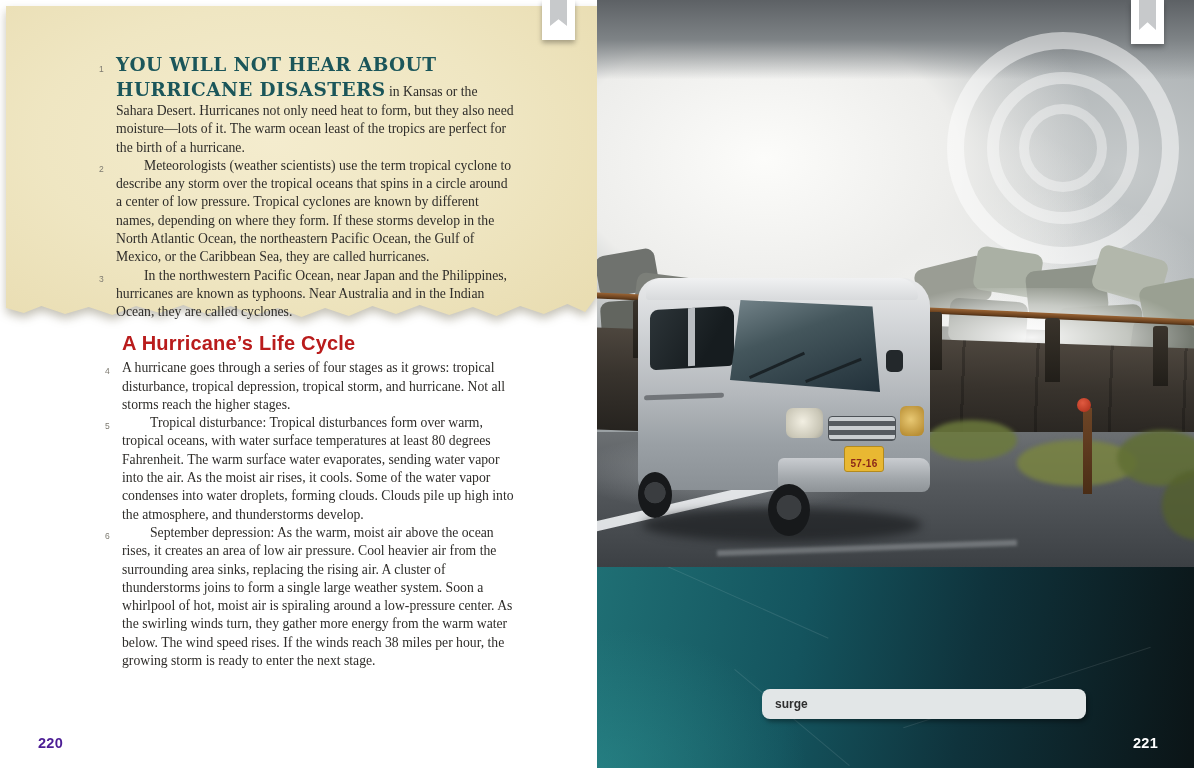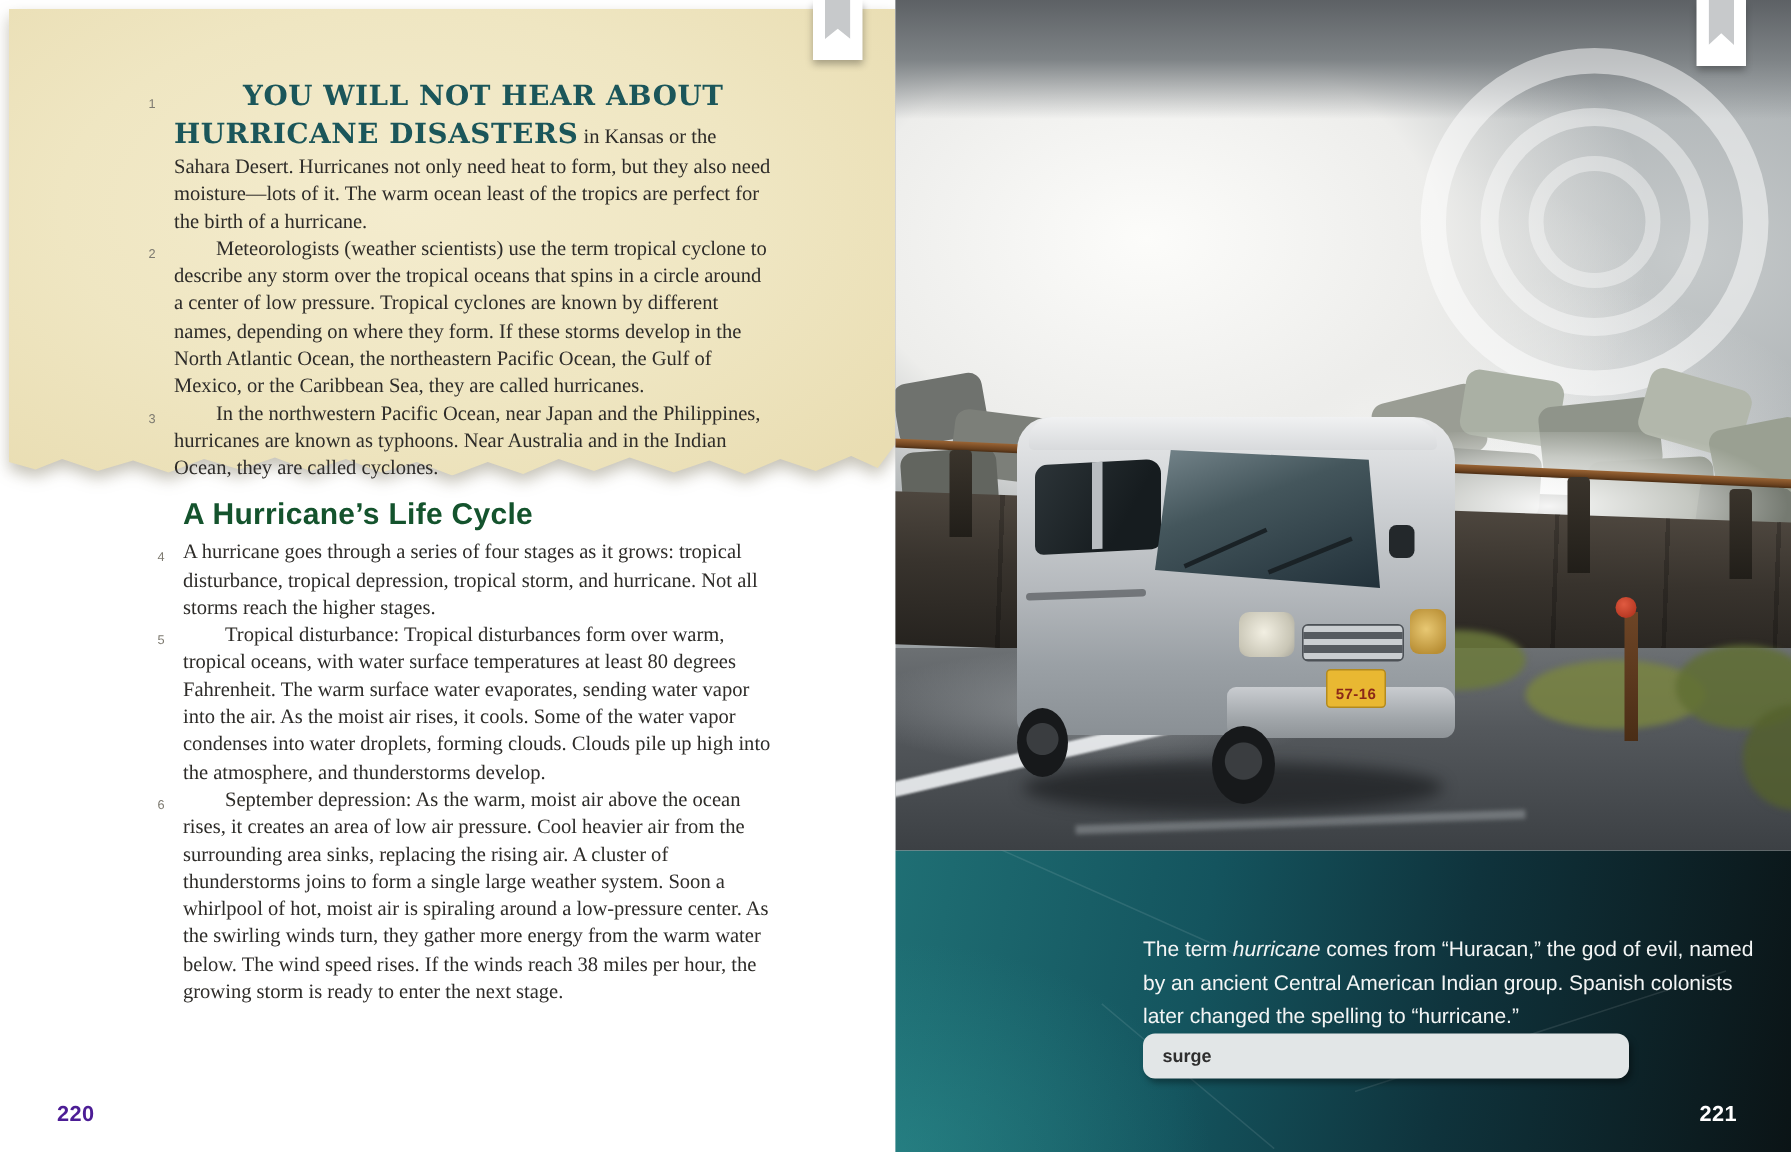--- a/index.html
+++ b/index.html
@@ -18,31 +18,31 @@
     clip-path: polygon(0 0, 100% 0, 100% 290px, 98% 306px, 95% 298px, 91% 308px,
       87% 300px, 83% 310px, 79% 301px, 75% 309px, 70% 299px, 66% 308px, 62% 300px,
       58% 310px, 54% 302px, 50% 311px, 46% 302px, 42% 309px, 38% 300px, 34% 308px,
       30% 299px, 26% 307px, 22% 300px, 18% 309px, 14% 301px, 10% 308px, 6% 300px,
       3% 307px, 0 302px);
   }
 
   .intro-content { position:absolute; left:116px; top:52px; width:398px;
     font-family:"Liberation Serif", serif; font-size:13.7px; line-height:18.3px; color:#2e2c29; }
   .stencil-heading { font-family:"DejaVu Serif", serif; font-weight:800; font-size:18.5px;
-    line-height:25px; letter-spacing:0.4px; color:#1b565a;margin-left:46px; }
+    line-height:25px; letter-spacing:0.4px; color:#1b565a; }
   .para { position:relative; }
   .para.indent { text-indent:28px; }
   .pnum { position:absolute; left:-17px; top:3px; font-size:8.5px; color:#7d7a70;
           font-family:"Liberation Sans", sans-serif; text-indent:0; }
   .p1 .pnum { top:8px; }
 
   .section-content { position:absolute; left:122px; top:334px; width:396px;
     font-family:"Liberation Serif", serif; font-size:13.7px; line-height:18.3px; color:#2e2c29; }
   .section-heading { font-family:"Liberation Sans", sans-serif; font-weight:bold;
-    font-size:20px; color:#14532d; letter-spacing:0.2px; margin-bottom:7px; }
+    font-size:20px; color:#b91c1c; letter-spacing:0.2px; margin-bottom:7px; }
   .lead { font-weight:normal; }
 
   .page-num-left { position:absolute; left:38px; top:735px; font-weight:bold;
     font-size:14.5px; color:#4c1d95; letter-spacing:0.3px; }
 
   
   .bookmark-tab { position:absolute; top:0; width:33px; height:40px; background:#ffffff;
     box-shadow:0 3px 5px rgba(0,0,0,0.3); z-index:30; }
   .bookmark-tab .ribbon { position:absolute; left:8px; top:0; width:17px; height:26px;
     background:#c7c9cb;
@@ -124,21 +124,21 @@
   .road { position:absolute; left:0; top:432px; width:597px; height:135px; z-index:5;
     background:
       radial-gradient(ellipse 200px 50px at 22% 30%, rgba(205,210,213,0.4), rgba(205,210,213,0) 80%),
       linear-gradient(180deg, #6c7073 0%, #54585c 40%, #3c4044 100%); }
   .lane-line { position:absolute; left:-16px; top:500px; width:215px; height:10px; z-index:6;
     background:rgba(238,241,243,0.9); transform:rotate(-13deg); border-radius:5px; filter:blur(0.6px); }
   .road-streak { position:absolute; left:120px; top:545px; width:300px; height:6px; z-index:6;
     background:rgba(200,205,208,0.35); transform:rotate(-2deg); filter:blur(1.5px); }
 
   
-  .van { position:absolute; left:41px; top:276px; width:292px; height:262px; z-index:8;margin-left:40px; }
+  .van { position:absolute; left:41px; top:276px; width:292px; height:262px; z-index:8; }
   .van-shadow { position:absolute; left:4px; top:232px; width:280px; height:34px;
     background:rgba(15,17,18,0.55); border-radius:50%; filter:blur(5px); }
   .van-body { position:absolute; left:0; top:2px; width:292px; height:212px;
     border-radius:22px 28px 10px 10px;
     background:linear-gradient(180deg, #e9eaeb 0%, #cfd2d5 26%, #b4b8bc 55%, #9aa0a5 78%, #8a9095 100%); }
   .van-roof { position:absolute; left:8px; top:2px; width:272px; height:22px;
     border-radius:20px 24px 4px 4px; background:linear-gradient(#f0f1f2, #d8dadc); }
   .windshield { position:absolute; left:92px; top:24px; width:150px; height:92px;
     background:linear-gradient(160deg, #74848a 0%, #44565c 38%, #22313a 100%);
     clip-path:polygon(7% 0, 95% 7%, 100% 100%, 0 87%); }
@@ -302,21 +302,20 @@
         <div class="wheel wheel-rear"></div>
         <div class="wheel wheel-front"></div>
       </div>
 
     </div>
 
     <div class="info-panel">
       <div class="scratch sc1"></div>
       <div class="scratch sc2"></div>
       <div class="scratch sc3"></div>
-      <div class="panel-body"><span>The term </span><span class="it">hurricane</span><span> comes from “Huracan,” the god of evil, named by an ancient Central American Indian group. Spanish colonists later changed the spelling to “hurricane.”</span></div>
       <div class="glossary-box">
         <span class="glossary-term">surge</span>
       </div>
       <div class="page-num-right">221</div>
     </div>
   </div>
 
   <div class="bookmark-tab bm-left">
     <div class="ribbon"></div>
   </div>

